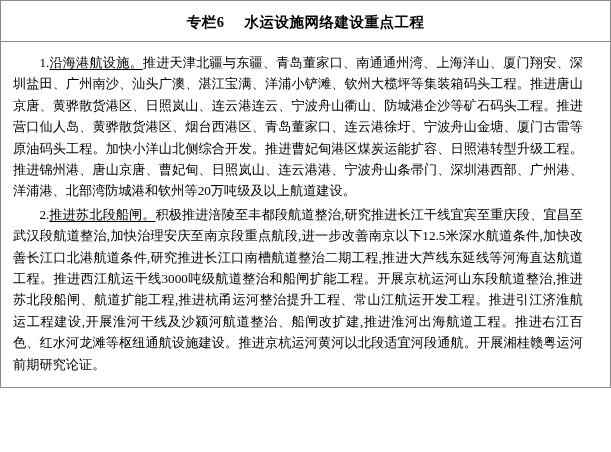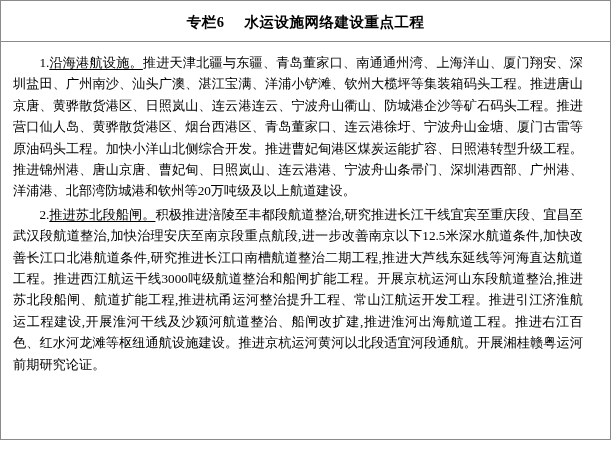--- a/index.html
+++ b/index.html
@@ -9,21 +9,21 @@
   body {
     width: 611px;
     height: 452px;
     background: #ffffff;
     font-family: "Liberation Serif", "DejaVu Serif", serif;
     color: #000000;
   }
   .box {
     box-sizing: border-box;
     width: 611px;
-    height: 440px;
+    height: 388px;
     border: 1px solid #8a8a8a;
     padding: 0;
     background: #ffffff;
     overflow: hidden;
   }
   .title-row {
     box-sizing: border-box;
     width: 100%;
     padding: 12px 0 9px 0;
     text-align: center;

